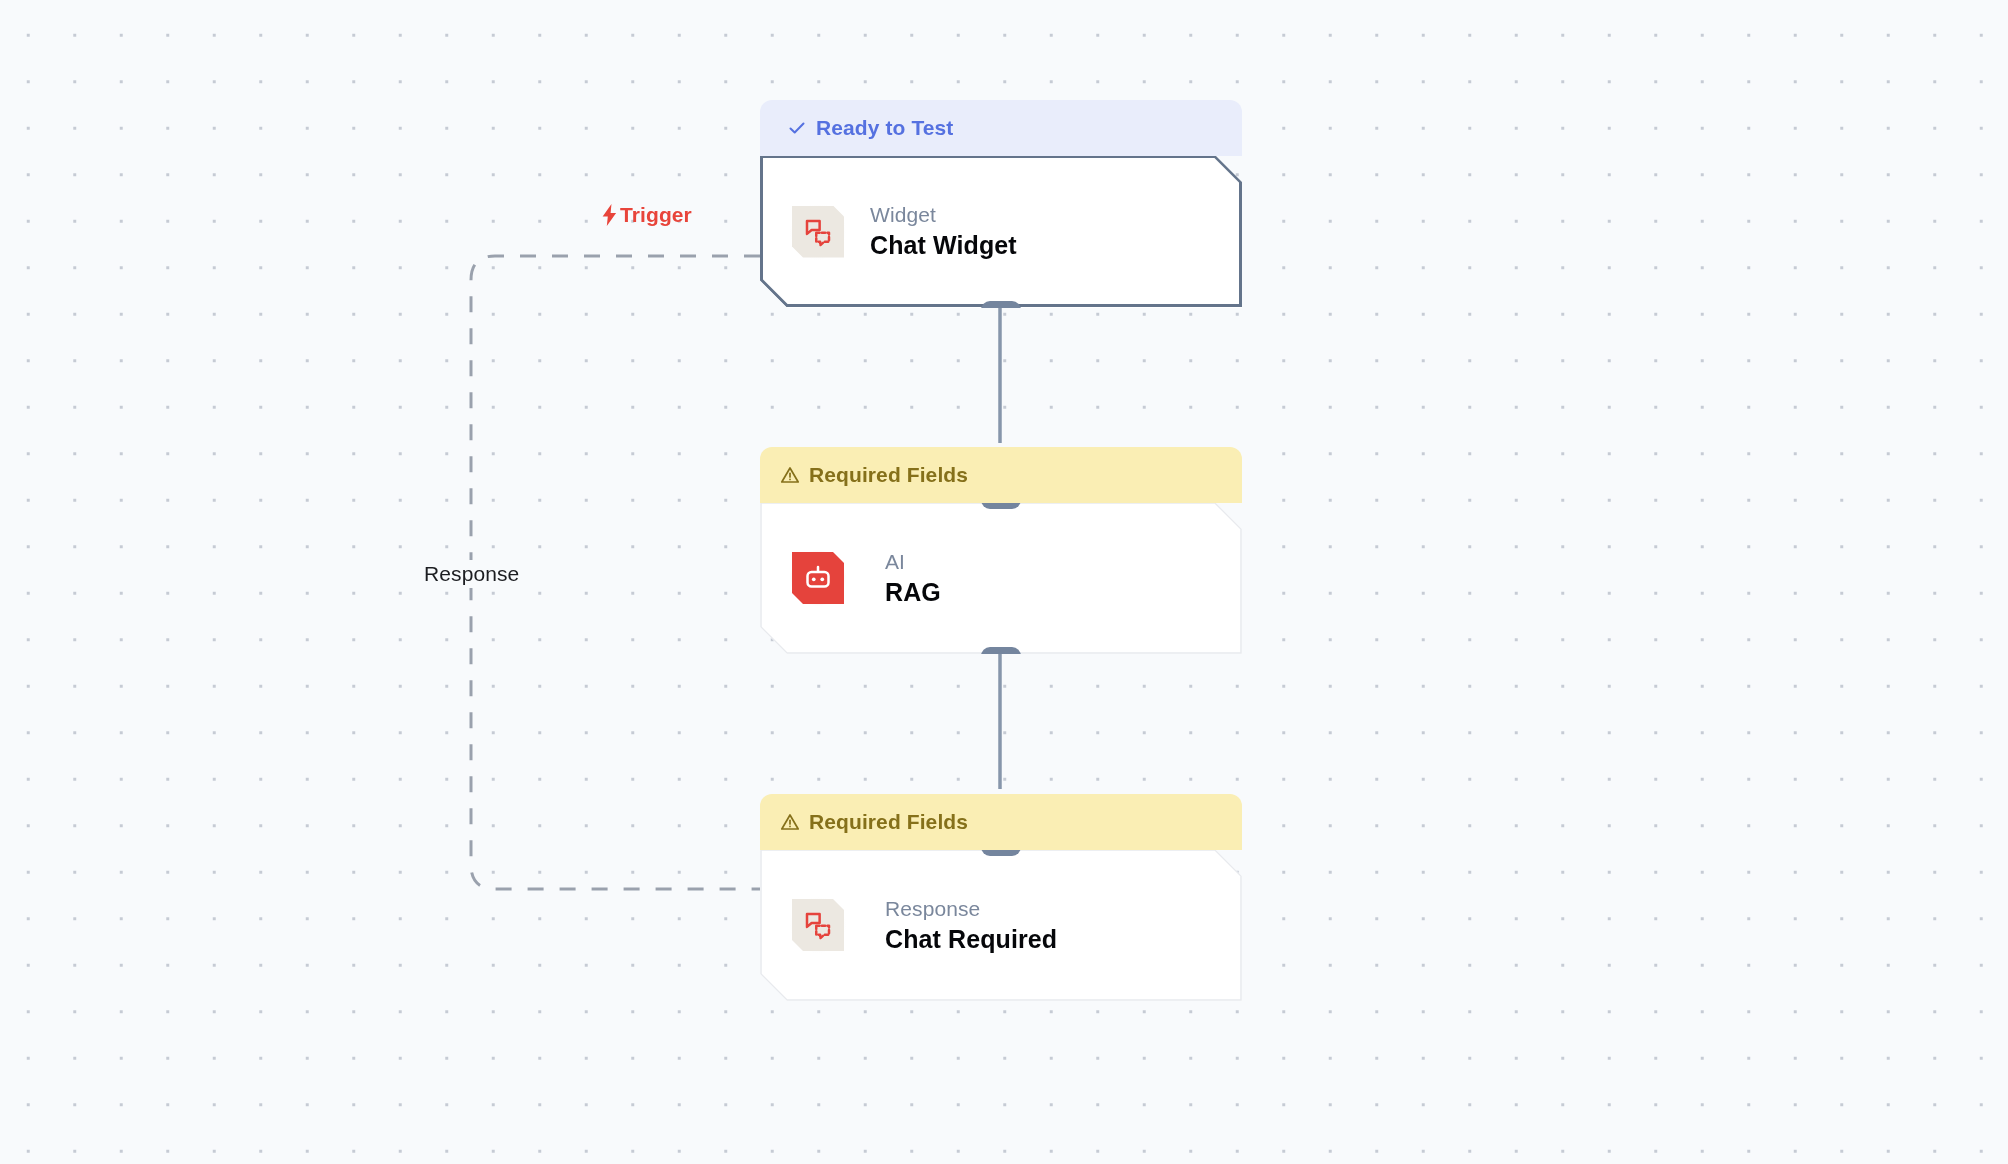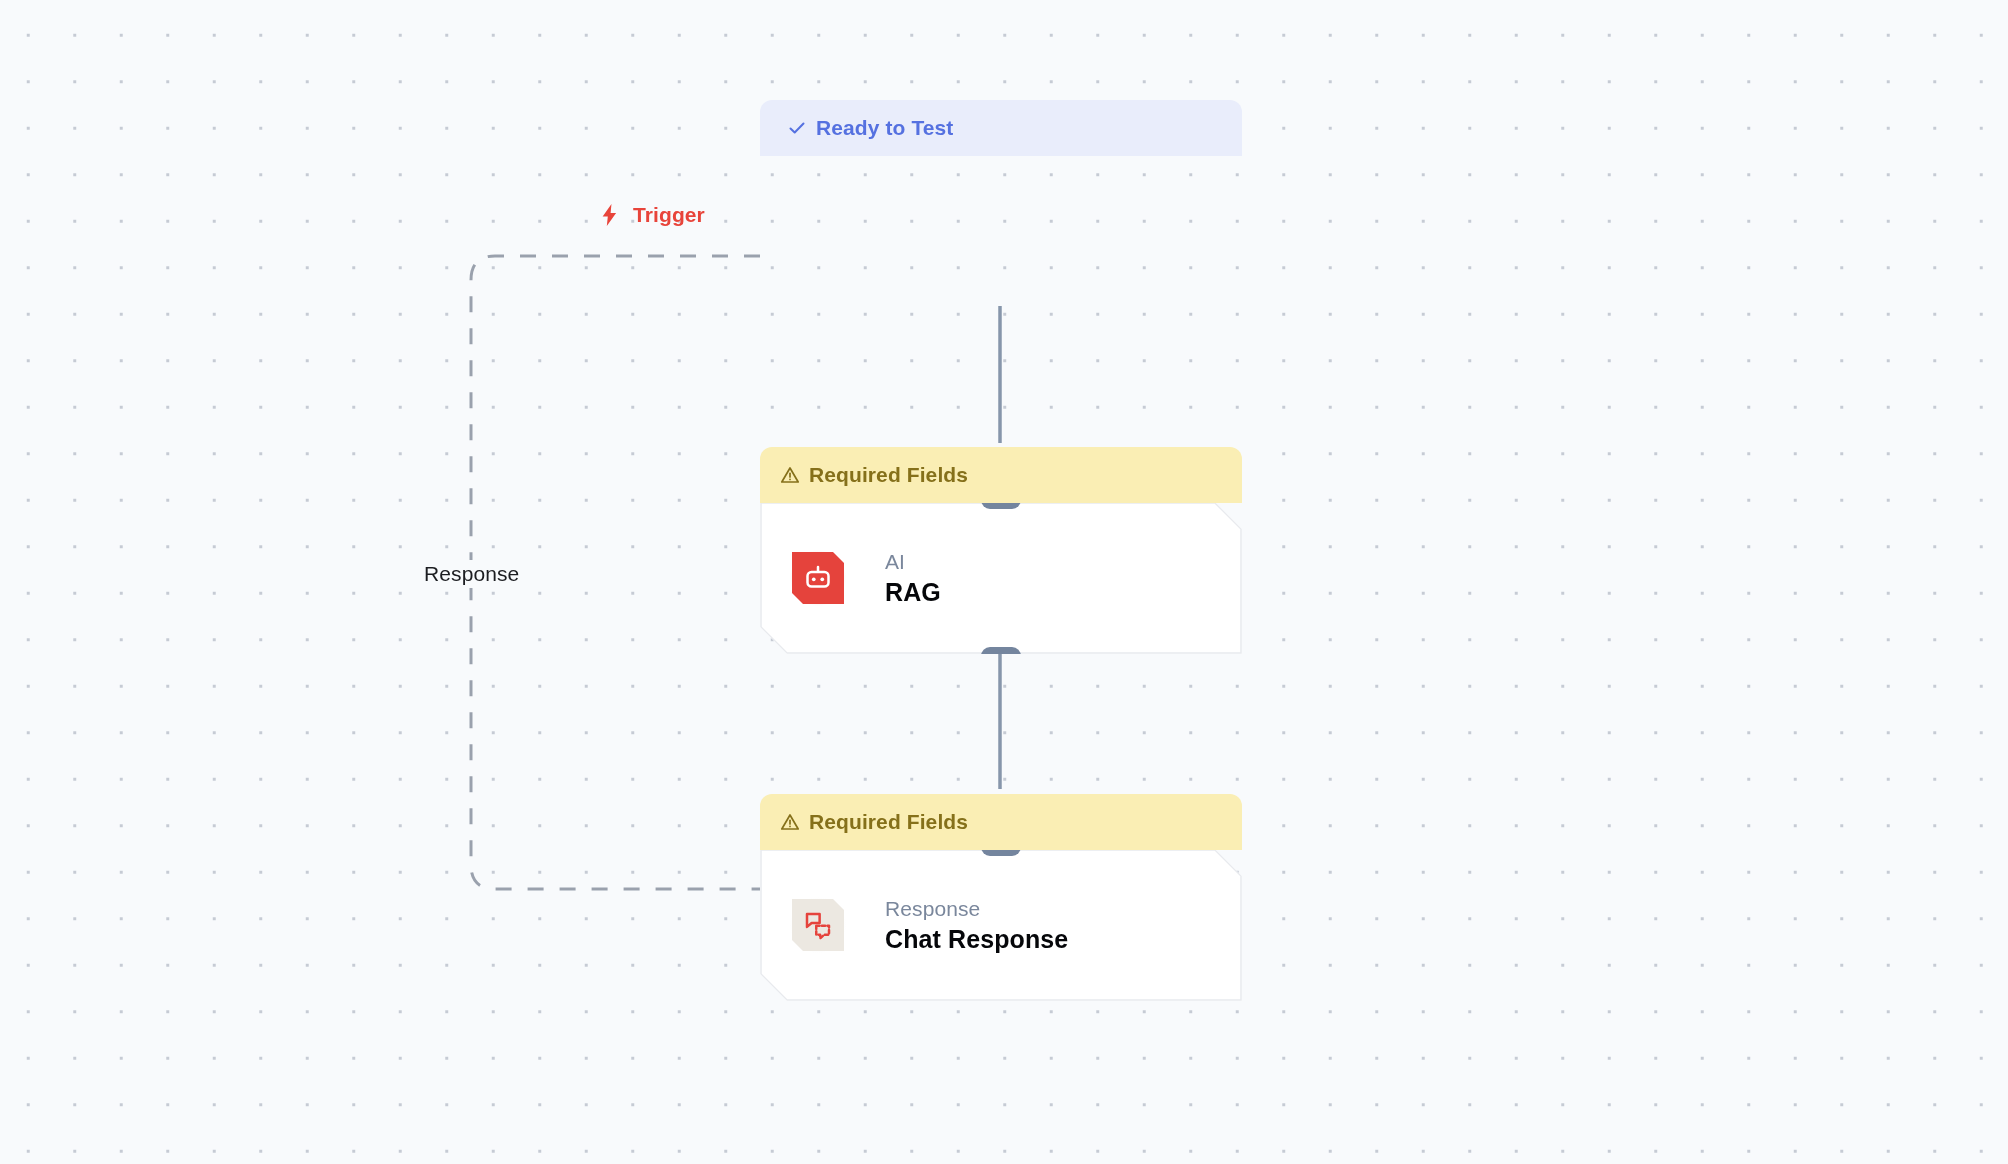--- a/index.html
+++ b/index.html
@@ -37,21 +37,21 @@
     white-space: nowrap;
     letter-spacing: .1px;
   }
   .edge-label.trigger {
     color: #e8443a;
     font-weight: 600;
     left: 601px;
     top: 203px;
     display: flex;
     align-items: center;
-    gap: 14px;
+    gap: 1px;
   }
   .edge-label.trigger svg { display: block; }
   .edge-label.response {
     color: #1c1d21;
     font-weight: 400;
     left: 417px;
     top: 560px;
     background: #f8fafc;
     padding: 2px 7px;
   }
@@ -212,20 +212,42 @@
   <div class="node selected" style="left:760px; top:100px;">
     <div class="status-banner ready">
       <span class="banner-icon">
         <svg width="20" height="20" viewBox="0 0 20 20" fill="none" stroke="#5571e0" stroke-width="2" stroke-linecap="round" stroke-linejoin="round">
           <path d="M3.5 10.5 L7.7 14.5 L16.5 5.5"></path>
         </svg>
       </span>
       <span>Ready to Test</span>
     </div>
 
+    <div class="node-card">
+      <svg class="card-outline" viewBox="0 0 482 152" preserveAspectRatio="none">
+        <path d="M1.5 1.5 H455 L480.5 27 V150.5 H27 L1.5 125 Z" fill="none" stroke="#64748b" stroke-width="3"></path>
+      </svg>
+
+      <div class="node-icon-wrap">
+        <div class="icon-glow beige"></div>
+        <div class="node-icon beige">
+          <svg width="30" height="30" viewBox="0 0 24 24" fill="none" stroke="#e5433c" stroke-width="2" stroke-linecap="round" stroke-linejoin="round">
+            <path d="M3.2 3.2 h10.1 v7.2 h-6.4 l-3.7 3.1 z"></path>
+            <path d="M10.6 12.6 h10.2 v7.1 h-3.6 l-3.5 2.9 v-2.9 h-3.1 z" stroke-dasharray="2.6 1.9"></path>
+          </svg>
+        </div>
+      </div>
+
+      <div class="node-text">
+        <div class="node-type">Widget</div>
+        <div class="node-title">Chat Widget</div>
+      </div>
+
+      <div class="handle bottom"></div>
+    </div>
   </div>
 
   <div class="node" style="left:760px; top:447px;">
     <div class="status-banner required">
       <span class="banner-icon">
         <svg width="20" height="20" viewBox="0 0 20 20" fill="none" stroke="#85701a" stroke-width="1.7" stroke-linecap="round" stroke-linejoin="round">
           <path d="M10 3 L18.2 17 H1.8 Z"></path>
           <path d="M10 8.3 v3.6"></path>
           <path d="M10 14.3 v.1"></path>
         </svg>
@@ -282,20 +304,20 @@
         <div class="node-icon beige">
           <svg width="30" height="30" viewBox="0 0 24 24" fill="none" stroke="#e5433c" stroke-width="2" stroke-linecap="round" stroke-linejoin="round">
             <path d="M3.2 3.2 h10.1 v7.2 h-6.4 l-3.7 3.1 z"></path>
             <path d="M10.6 12.6 h10.2 v7.1 h-3.6 l-3.5 2.9 v-2.9 h-3.1 z" stroke-dasharray="2.6 1.9"></path>
           </svg>
         </div>
       </div>
 
       <div class="node-text">
         <div class="node-type">Response</div>
-        <div class="node-title">Chat Response</div>
+        <div class="node-title">Chat Required</div>
       </div>
 
       <div class="handle top"></div>
     </div>
   </div>
 
 </div>
 
 </body></html>

